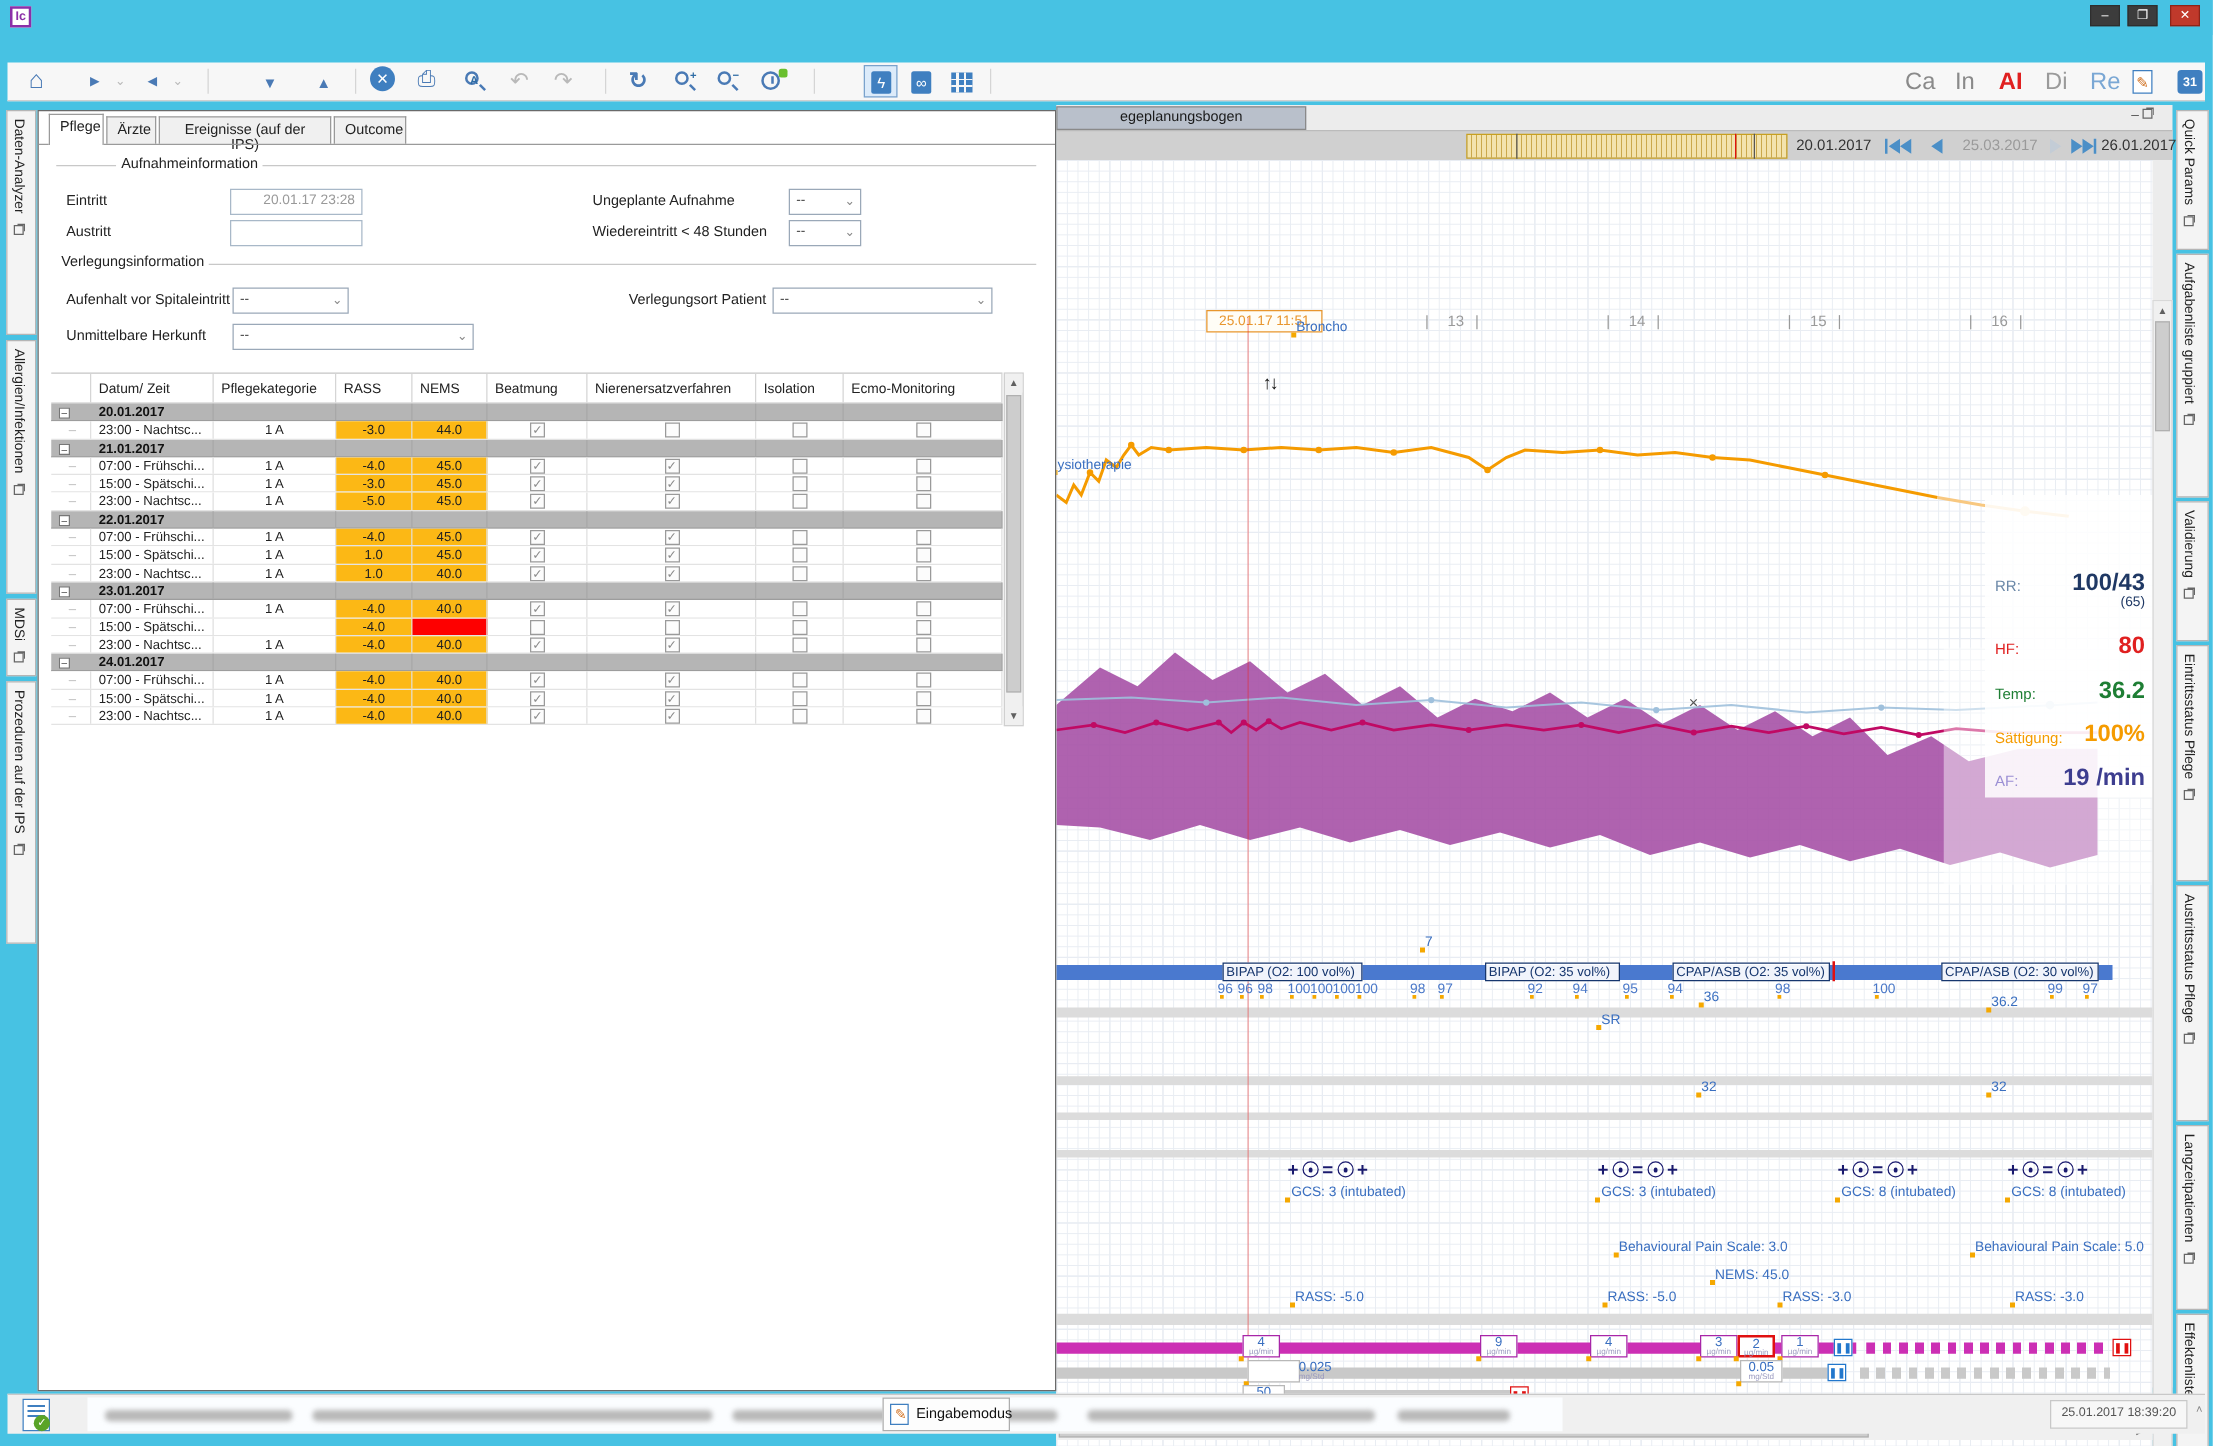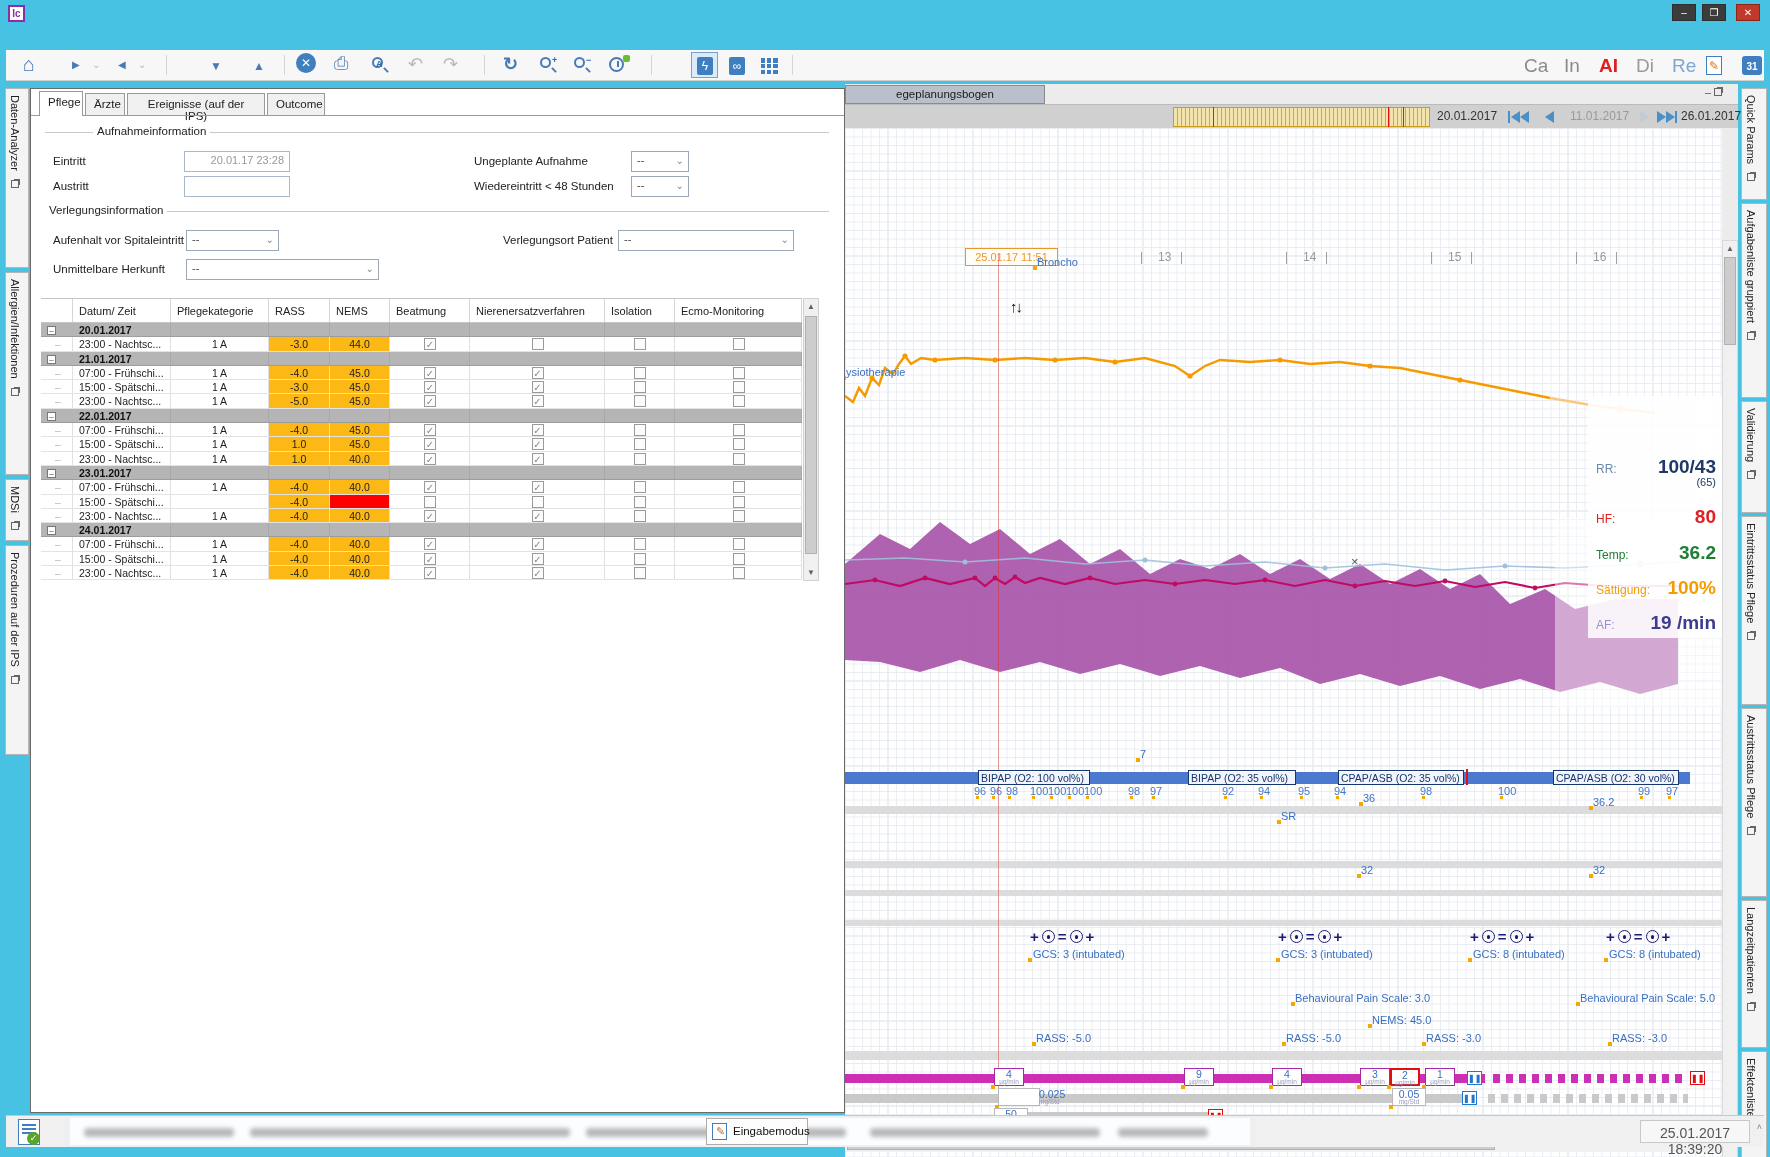--- a/index.html
+++ b/index.html
@@ -136,21 +136,21 @@
   #statico { position:absolute; left:12px; top:3px; width:22px; height:26px; background:#fff; border:1px solid #3f7fc0; }
   #statico .lines { position:absolute; left:3px; top:4px; width:14px; height:12px;
      background:linear-gradient(#3f7fc0 2px, transparent 2px); background-size:100% 4px; }
   #statico .chk { position:absolute; left:8px; top:12px; width:13px; height:13px; background:#5aa428; border-radius:50%; color:#fff; font-size:9px; text-align:center; line-height:13px; }
   #blurtxt { position:absolute; left:64px; top:2px; width:1180px; height:27px; background:#fbfdff; }
   .smudge { position:absolute; top:10px; height:9px; background:#b9b9b9; border-radius:4px; filter:blur(2px); }
   #modebtn { position:absolute; left:700px; top:2px; width:102px; height:27px; background:#fdfdfd; border:1px solid #adadad; font-size:11.5px; color:#111; }
   #modebtn .mico { position:absolute; left:5px; top:4px; width:15px; height:17px; background:#fff; border:1px solid #3f7fc0; }
   #modebtn .mico:after { content:"✎"; position:absolute; left:3px; top:1px; color:#d07020; font-size:11px; }
   #modebtn span.lbl { position:absolute; left:26px; top:6px; }
-  #stattime { position:absolute; right:14px; top:4px; width:110px; height:23px; border:1px solid #c8c8c8; background:#f7f7f7; font-size:14px; color:#555; text-align:center; padding-top:4px; }
+  #stattime { position:absolute; right:14px; top:4px; width:110px; height:23px; border:1px solid #c8c8c8; background:#f7f7f7; font-size:10px; color:#555; text-align:center; padding-top:4px; }
   #statcaret { position:absolute; right:2px; top:6px; font-size:9px; color:#888; }
 </style>
 </head>
 <body>
 
 <div id="win">
 
   <div id="titlebar" class="abs">
     <div id="applogo" class="abs">Ic</div>
     <div class="winbtn abs" style="right:74px;">–</div>
@@ -228,21 +228,21 @@
     <div id="timeline" class="abs">
       <div id="tl-yellow"></div>
       <div class="tl-mark" style="left:368px; background:#555;"></div>
       <div class="tl-mark" style="left:543px; background:#e01010;"></div>
       <div class="tl-mark" style="left:558px; background:#555;"></div>
       <span class="tl-date" style="left:592px;">20.01.2017</span>
       <span class="tl-bar" style="left:663px;"></span>
       <span class="tl-tri tri-l" style="left:666px;"></span>
       <span class="tl-tri tri-l" style="left:675px;"></span>
       <span class="tl-tri tri-l" style="left:700px;"></span>
-      <span class="tl-date" style="left:725px; color:#9a9a9a;">11.01.2017</span>
+      <span class="tl-date" style="left:725px; color:#9a9a9a;">25.03.2017</span>
       <span class="tl-tri tri-r pale" style="left:795px;"></span>
       <span class="tl-tri tri-r" style="left:812px;"></span>
       <span class="tl-tri tri-r" style="left:821px;"></span>
       <span class="tl-bar" style="left:830px;"></span>
       <span class="tl-date" style="left:836px;">26.01.2017</span>
     </div>
 
     <div id="canvas" class="abs">
 
       <div class="hband" style="top:678px; height:8px;"></div>

